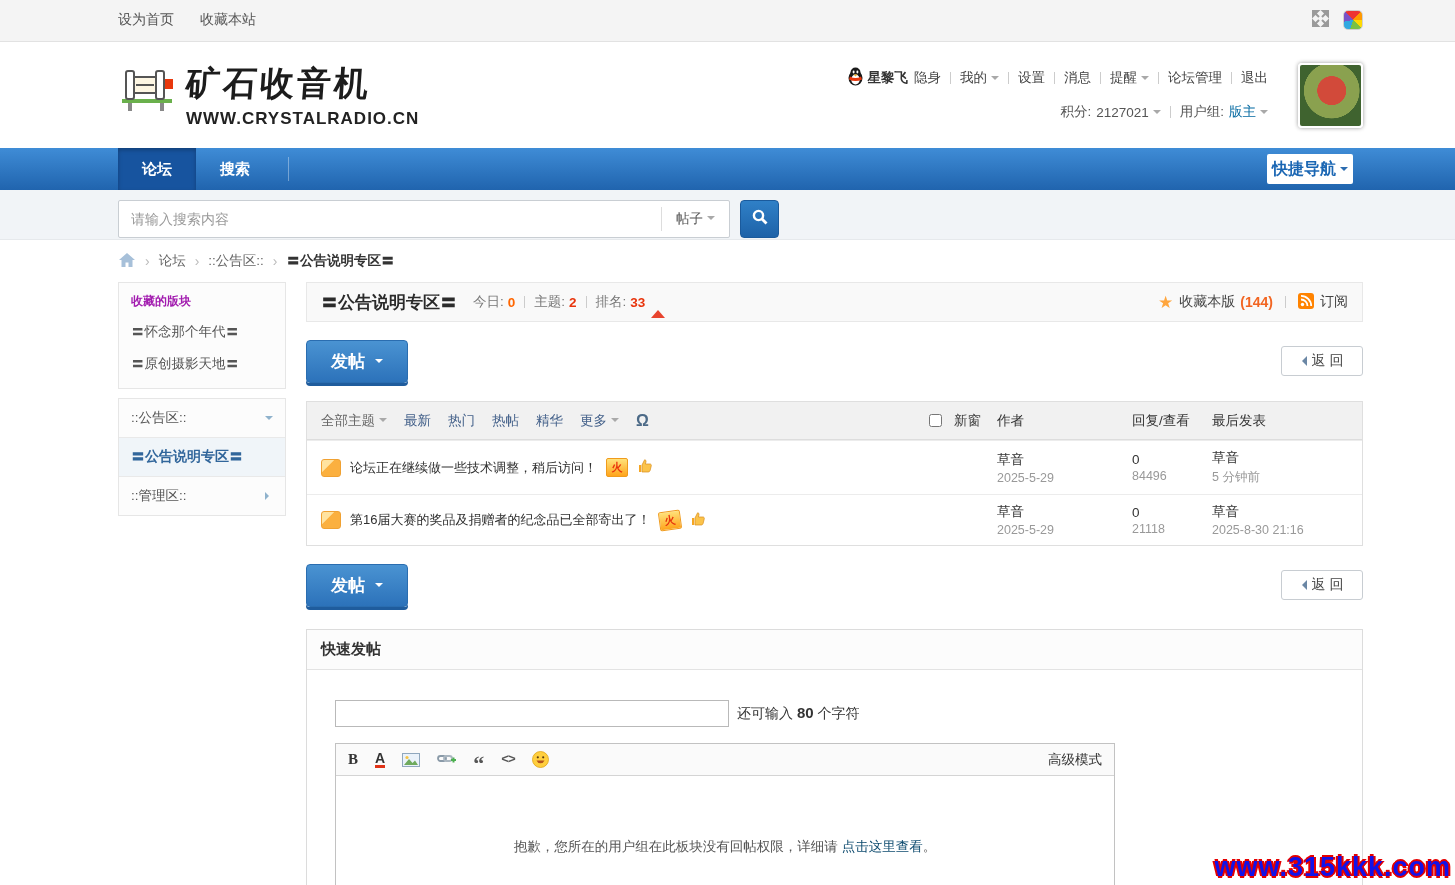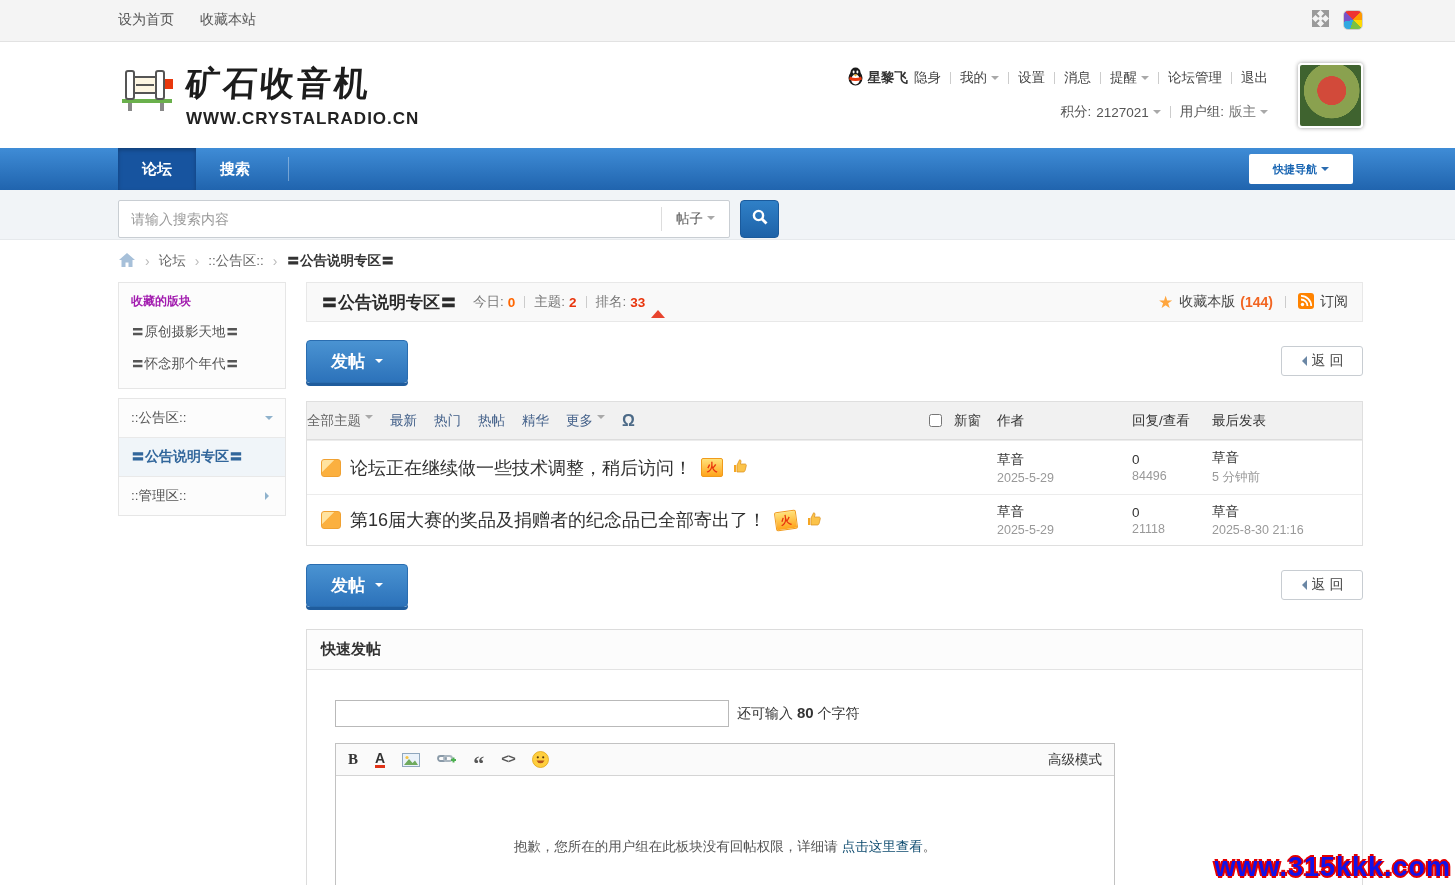--- a/index.html
+++ b/index.html
@@ -37,21 +37,21 @@
     box-shadow:0 0 4px rgba(0,0,0,.4);
     background:radial-gradient(circle at 52% 42%, #d24a3a 0 30%, #8aa14f 31% 58%, #3f632f 59% 100%); }
 
   
   .navbar { height:42px; background:linear-gradient(#3f8cd6,#2064ae); }
   .nav-inner { display:flex; align-items:center; height:42px; }
   .nav-tab { color:#fff; font-size:15px; font-weight:bold; padding:0 24px; line-height:42px; height:42px; display:inline-block; }
   .nav-tab.active { background:#17549f; box-shadow:inset 0 2px 4px rgba(0,0,0,.25); }
   .nav-divider { width:1px; height:24px; background:rgba(255,255,255,.35); margin-left:14px; }
   .quicknav { margin-left:auto; margin-right:10px; background:#fff; border-radius:2px; height:30px;
-    display:flex; align-items:center; padding:0 24px; color:#1a66b3; font-weight:bold; font-size:11px; }
+    display:flex; align-items:center; padding:0 5px; color:#1a66b3; font-weight:bold; font-size:16px; }
 
   
   .searchstrip { height:50px; background:#f1f4f7; border-bottom:1px solid #e6e9ec; }
   .search-inner { display:flex; align-items:center; height:57px; }
   .search-box { display:flex; align-items:center; width:612px; height:38px; background:#fff; border:1px solid #c9ced3; border-radius:2px; }
   .search-box input { flex:1; border:none; outline:none; height:34px; padding:0 12px; font-size:14px; color:#333; font-family:inherit; }
   .search-box input::placeholder { color:#9a9a9a; }
   .search-scope { width:68px; height:24px; border-left:1px solid #ddd; display:flex; align-items:center; justify-content:center; color:#555; font-size:13.5px; cursor:pointer; }
   .search-btn { width:39px; height:38px; margin-left:10px; background:linear-gradient(#2f80c7,#1d62a8); border:1px solid #1a5a9c; border-radius:4px; cursor:pointer; display:flex; align-items:center; justify-content:center; }
 
@@ -93,32 +93,32 @@
   .post-btn { height:43px; width:102px; background:linear-gradient(#4a93d2,#2c72ba); border:1px solid #2a6db0; border-radius:4px;
     box-shadow:0 3px 0 #1f5c9d; color:#fff; font-weight:bold; font-size:17px; display:flex; align-items:center; justify-content:center; gap:6px; cursor:pointer; }
   .back-btn { height:30px; width:82px; background:#fff; border:1px solid #c8cdd2; border-radius:3px; margin-top:6px;
     display:flex; align-items:center; justify-content:center; gap:5px; color:#444; font-size:14px; cursor:pointer; }
   .caret-left { display:inline-block; width:0; height:0; border:5px solid transparent; border-right-color:#6b87a5; margin-left:-4px; }
 
   
   .threadlist { margin-top:18px; border:1px solid #dfdfdf; background:#fff; }
   .tl-grid { display:grid; grid-template-columns:1fr 135px 80px 150px; align-items:center; }
   .tl-header { height:38px; background:#f1f1f1; border-bottom:1px solid #ddd; font-size:13.5px; color:#333; }
-  .tl-filters { display:flex; align-items:flex-start; padding-left:0; }
+  .tl-filters { display:flex; align-items:center; padding-left:14px; }
   .tl-filters .f-all { color:#666; }
   .tl-filters .f-link { color:#44618a; margin-left:17px; }
   .tl-filters .refresh { color:#4c6a87; font-weight:bold; font-size:16px; margin-left:17px; }
   .newwin { margin-left:auto; display:flex; align-items:center; gap:12px; margin-right:16px; color:#3a6ea5; }
   .newwin input { width:13px; height:13px; }
   .tl-row { padding:8px 0; border-top:1px solid #ececec; }
   .tl-row:first-of-type { border-top:none; }
   .tl-title-cell { display:flex; align-items:center; gap:9px; padding-left:14px; }
   .folder-icon { width:20px; height:18px; border-radius:3px; flex:none;
     background:linear-gradient(135deg,#ffe3a0 0 35%,#fbb03f 36% 100%); border:1px solid #f0a132; }
-  .thread-title { font-size:18px; color:#303030; }
+  .thread-title { font-size:13px; color:#303030; }
   .hot-badge { display:inline-block; min-width:22px; padding:1px 3px; border-radius:2px; text-align:center;
     background:linear-gradient(#ffe27a,#ffa41b); color:#e8340c; font-size:11px; font-weight:bold; border:1px solid #f09b1c; }
   .hot-badge.tilt { transform:rotate(-8deg); }
   .cell-main { font-size:13.5px; color:#333; }
   .cell-sub { font-size:12.5px; color:#999; margin-top:2px; }
   .tl-row a.author-link { color:#333; }
 
   
   .quickpost { margin-top:22px; border:1px solid #dcdcdc; background:#fff; }
   .qp-header { padding:10px 14px; font-weight:bold; font-size:15px; color:#333; background:#fcfcfc; border-bottom:1px solid #e3e3e3; }
@@ -218,21 +218,21 @@
         <a>论坛管理</a>
         <span class="vsep"></span>
         <a>退出</a>
       </div>
       <div class="user-row" style="margin-top:8px;">
         <span style="color:#555;">积分:</span>
         <a style="margin-left:5px;color:#555;">2127021</a>
           <span class="caret"></span>
         <span class="vsep"></span>
         <span style="color:#555;">用户组:</span>
-        <a style="margin-left:5px;color:#737373;">版主</a>
+        <a style="margin-left:5px;color:#0369a1;">版主</a>
           <span class="caret"></span>
       </div>
     </div>
     <div class="avatar"></div>
   </div>
 </div>
 
 <div class="navbar">
   <div class="container nav-inner">
     <a class="nav-tab active" style="color:#fff;">论坛</a>
@@ -277,22 +277,22 @@
   <a>::公告区::</a>
   <span class="crumb-sep">›</span>
   <a class="current">〓公告说明专区〓</a>
 </div>
 
 <div class="container content">
 
   <div class="sidebar">
     <div class="side-box side-fav">
       <div class="side-header">收藏的版块</div>
+      <a>〓怀念那个年代〓</a>
       <a>〓原创摄影天地〓</a>
-      <a>〓怀念那个年代〓</a>
       <div style="height:8px;"></div>
     </div>
     <div class="side-box">
       <div class="side-row">
         <span>::公告区::</span>
           <span class="caret"></span>
       </div>
       <div class="side-row active">
         <span>〓公告说明专区〓</span>
       </div>

